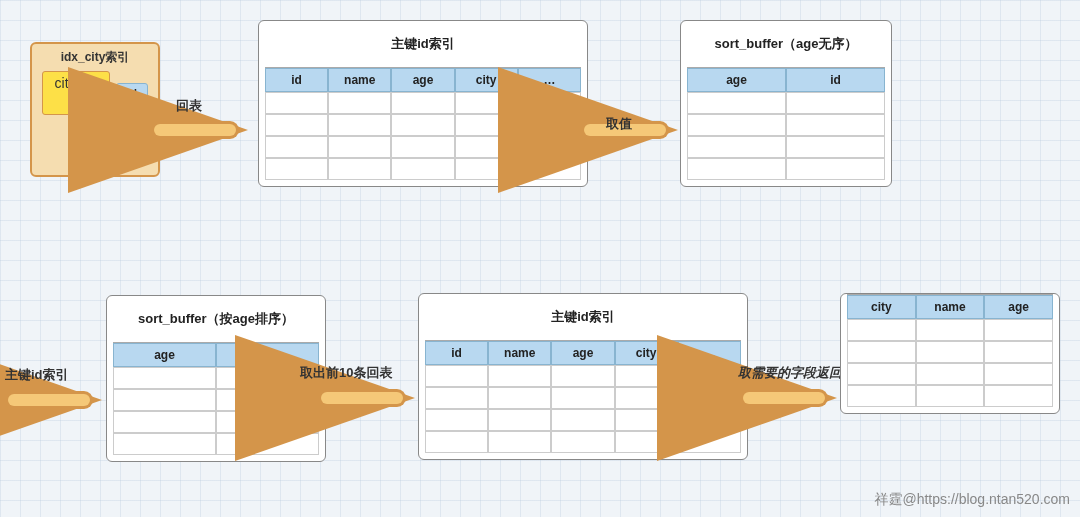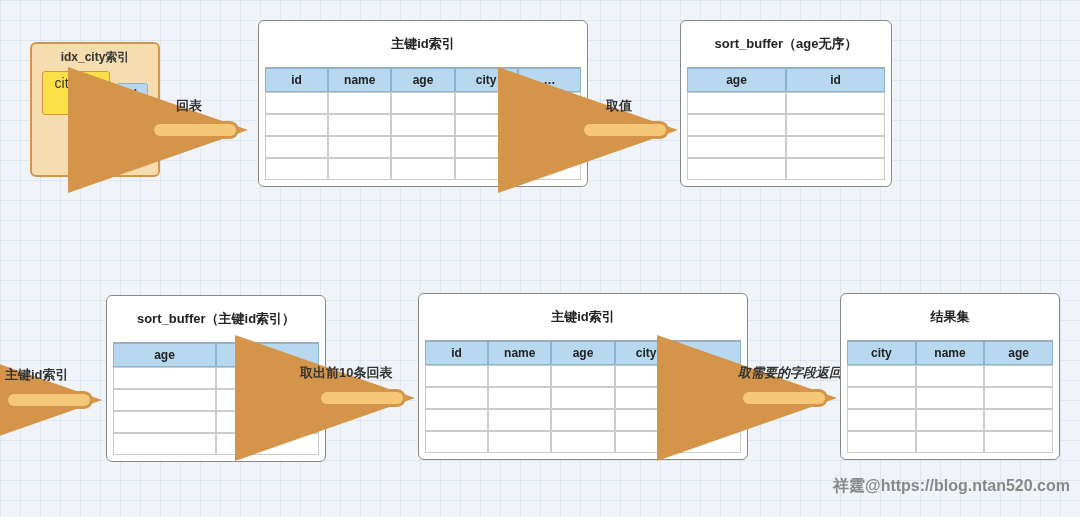--- a/index.html
+++ b/index.html
@@ -125,25 +125,24 @@
     }
 
     
     svg.arrow {
       position: absolute;
       overflow: visible;
     }
 
     .watermark {
       position: absolute;
-      bottom: 20px;
+      bottom: 8px;
       right: 10px;
-      font-size: 16px;
+      font-size: 14px;
       color: #888;
-      font-weight: bold;
     }
   </style>
 </head>
 <body>
 
 <div class="diagram">
 
   <div class="idx-box" style="left:30px; top:42px;">
     <div class="idx-title">idx_city索引</div>
     <div class="idx-rows">
@@ -208,21 +207,21 @@
 
   <svg class="arrow" style="left:590px; top:110px; width:90px; height:40px;">
     <defs>
       <marker id="arr2" markerWidth="10" markerHeight="7" refX="9" refY="3.5" orient="auto">
         <polygon points="0 0, 10 3.5, 0 7" fill="#d4954a"></polygon>
       </marker>
     </defs>
     <path d="M 0,20 L 70,20" stroke="#d4954a" stroke-width="18" fill="none" marker-end="url(#arr2)" stroke-linecap="round"></path>
     <path d="M 0,20 L 70,20" stroke="#f5c878" stroke-width="12" fill="none" stroke-linecap="round"></path>
   </svg>
-  <div class="arrow-label" style="left:606px; top:97px;">取值</div>
+  <div class="arrow-label" style="left:606px; top:115px;">取值</div>
 
   <div class="box" style="left:680px; top:20px; width:212px;">
     <div class="box-title">sort_buffer（age无序）</div>
     <div class="table-grid" style="grid-template-columns: repeat(2, 1fr);">
       <div class="table-header-cell">age</div>
       <div class="table-header-cell">id</div>
       <div class="table-cell"></div>
       <div class="table-cell"></div>
       <div class="table-cell"></div>
       <div class="table-cell"></div>
@@ -238,21 +237,21 @@
       <marker id="arr3" markerWidth="10" markerHeight="7" refX="9" refY="3.5" orient="auto">
         <polygon points="0 0, 10 3.5, 0 7" fill="#d4954a"></polygon>
       </marker>
     </defs>
     <path d="M 0,20 L 70,20" stroke="#d4954a" stroke-width="18" fill="none" marker-end="url(#arr3)" stroke-linecap="round"></path>
     <path d="M 0,20 L 70,20" stroke="#f5c878" stroke-width="12" fill="none" stroke-linecap="round"></path>
   </svg>
   <div class="arrow-label" style="left:5px; top:366px;">主键id索引</div>
 
   <div class="box" style="left:106px; top:295px; width:220px;">
-    <div class="box-title">sort_buffer（主键id索引）</div>
+    <div class="box-title">sort_buffer（按age排序）</div>
     <div class="table-grid" style="grid-template-columns: repeat(2, 1fr);">
       <div class="table-header-cell">age</div>
       <div class="table-header-cell">id</div>
       <div class="table-cell"></div>
       <div class="table-cell"></div>
       <div class="table-cell"></div>
       <div class="table-cell"></div>
       <div class="table-cell"></div>
       <div class="table-cell"></div>
       <div class="table-cell"></div>
@@ -307,21 +306,20 @@
       <marker id="arr5" markerWidth="10" markerHeight="7" refX="9" refY="3.5" orient="auto">
         <polygon points="0 0, 10 3.5, 0 7" fill="#d4954a"></polygon>
       </marker>
     </defs>
     <path d="M 0,20 L 70,20" stroke="#d4954a" stroke-width="18" fill="none" marker-end="url(#arr5)" stroke-linecap="round"></path>
     <path d="M 0,20 L 70,20" stroke="#f5c878" stroke-width="12" fill="none" stroke-linecap="round"></path>
   </svg>
   <div class="arrow-label" style="left:738px; top:364px;font-style:italic;">取需要的字段返回</div>
 
   <div class="box" style="left:840px; top:293px; width:220px;">
-    <div class="box-title">结果集</div>
     <div class="table-grid" style="grid-template-columns: repeat(3, 1fr);">
       <div class="table-header-cell">city</div>
       <div class="table-header-cell">name</div>
       <div class="table-header-cell">age</div>
       <div class="table-cell"></div>
       <div class="table-cell"></div>
       <div class="table-cell"></div>
       <div class="table-cell"></div>
       <div class="table-cell"></div>
       <div class="table-cell"></div>

